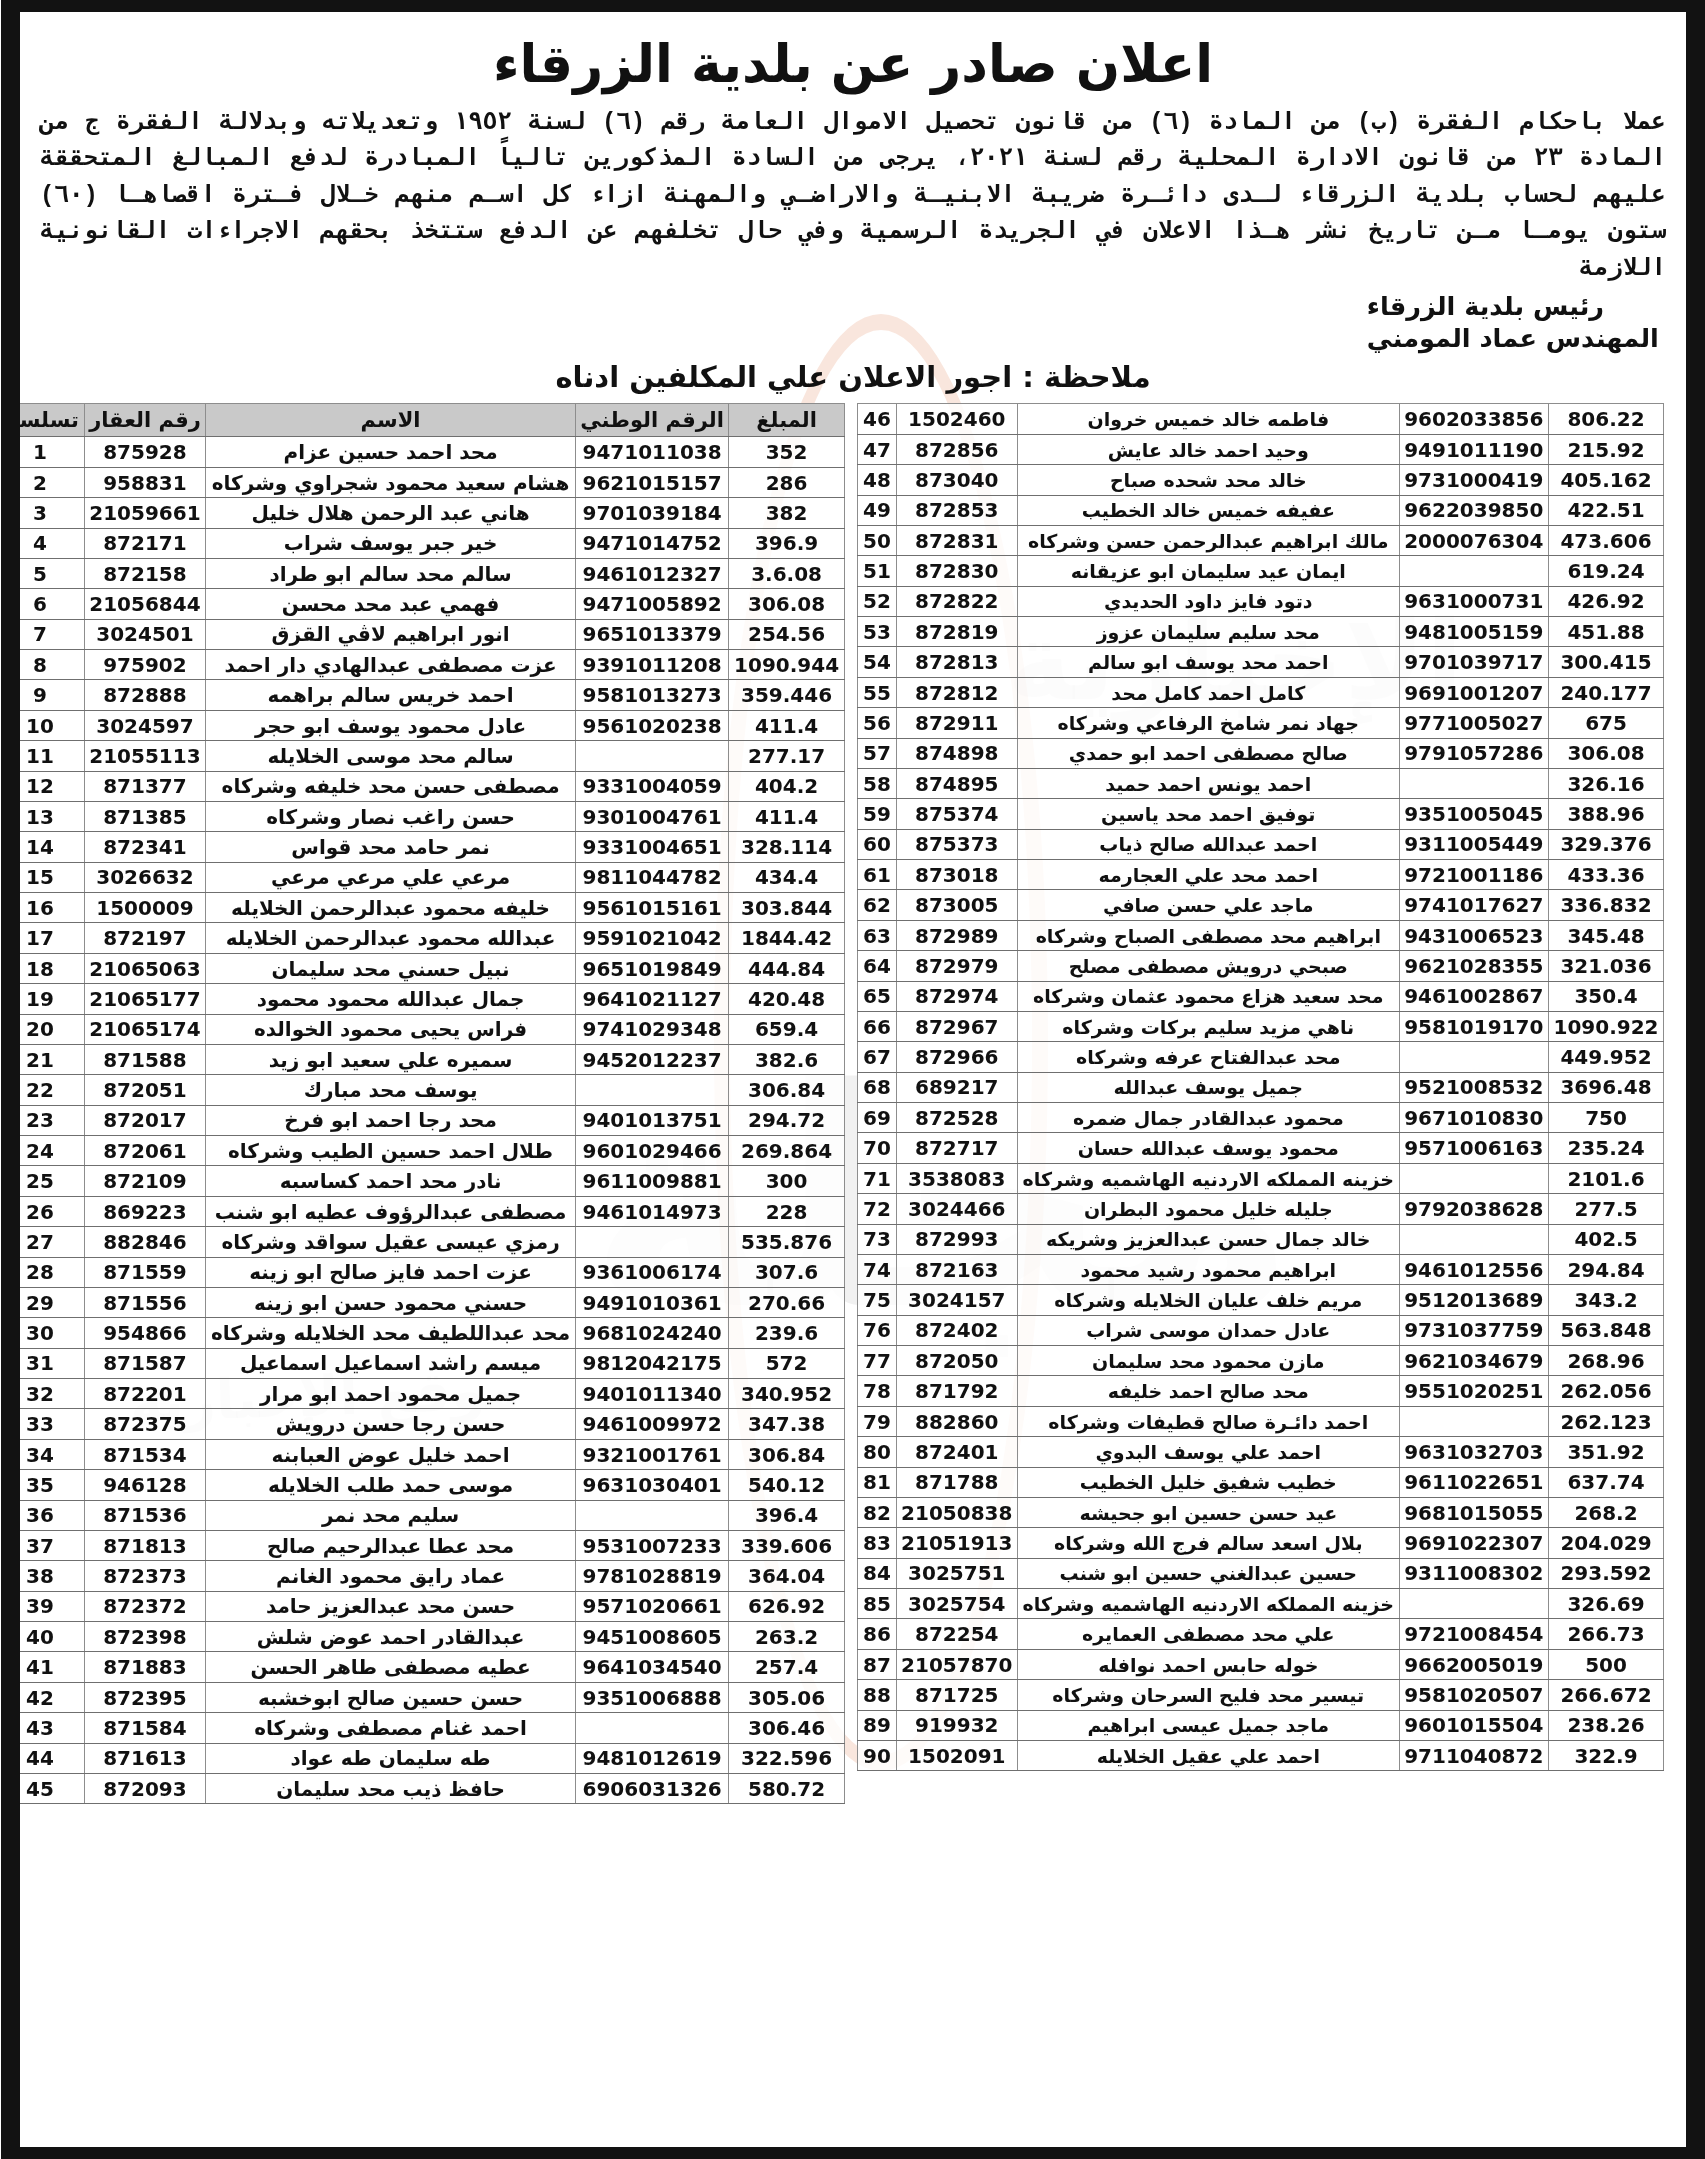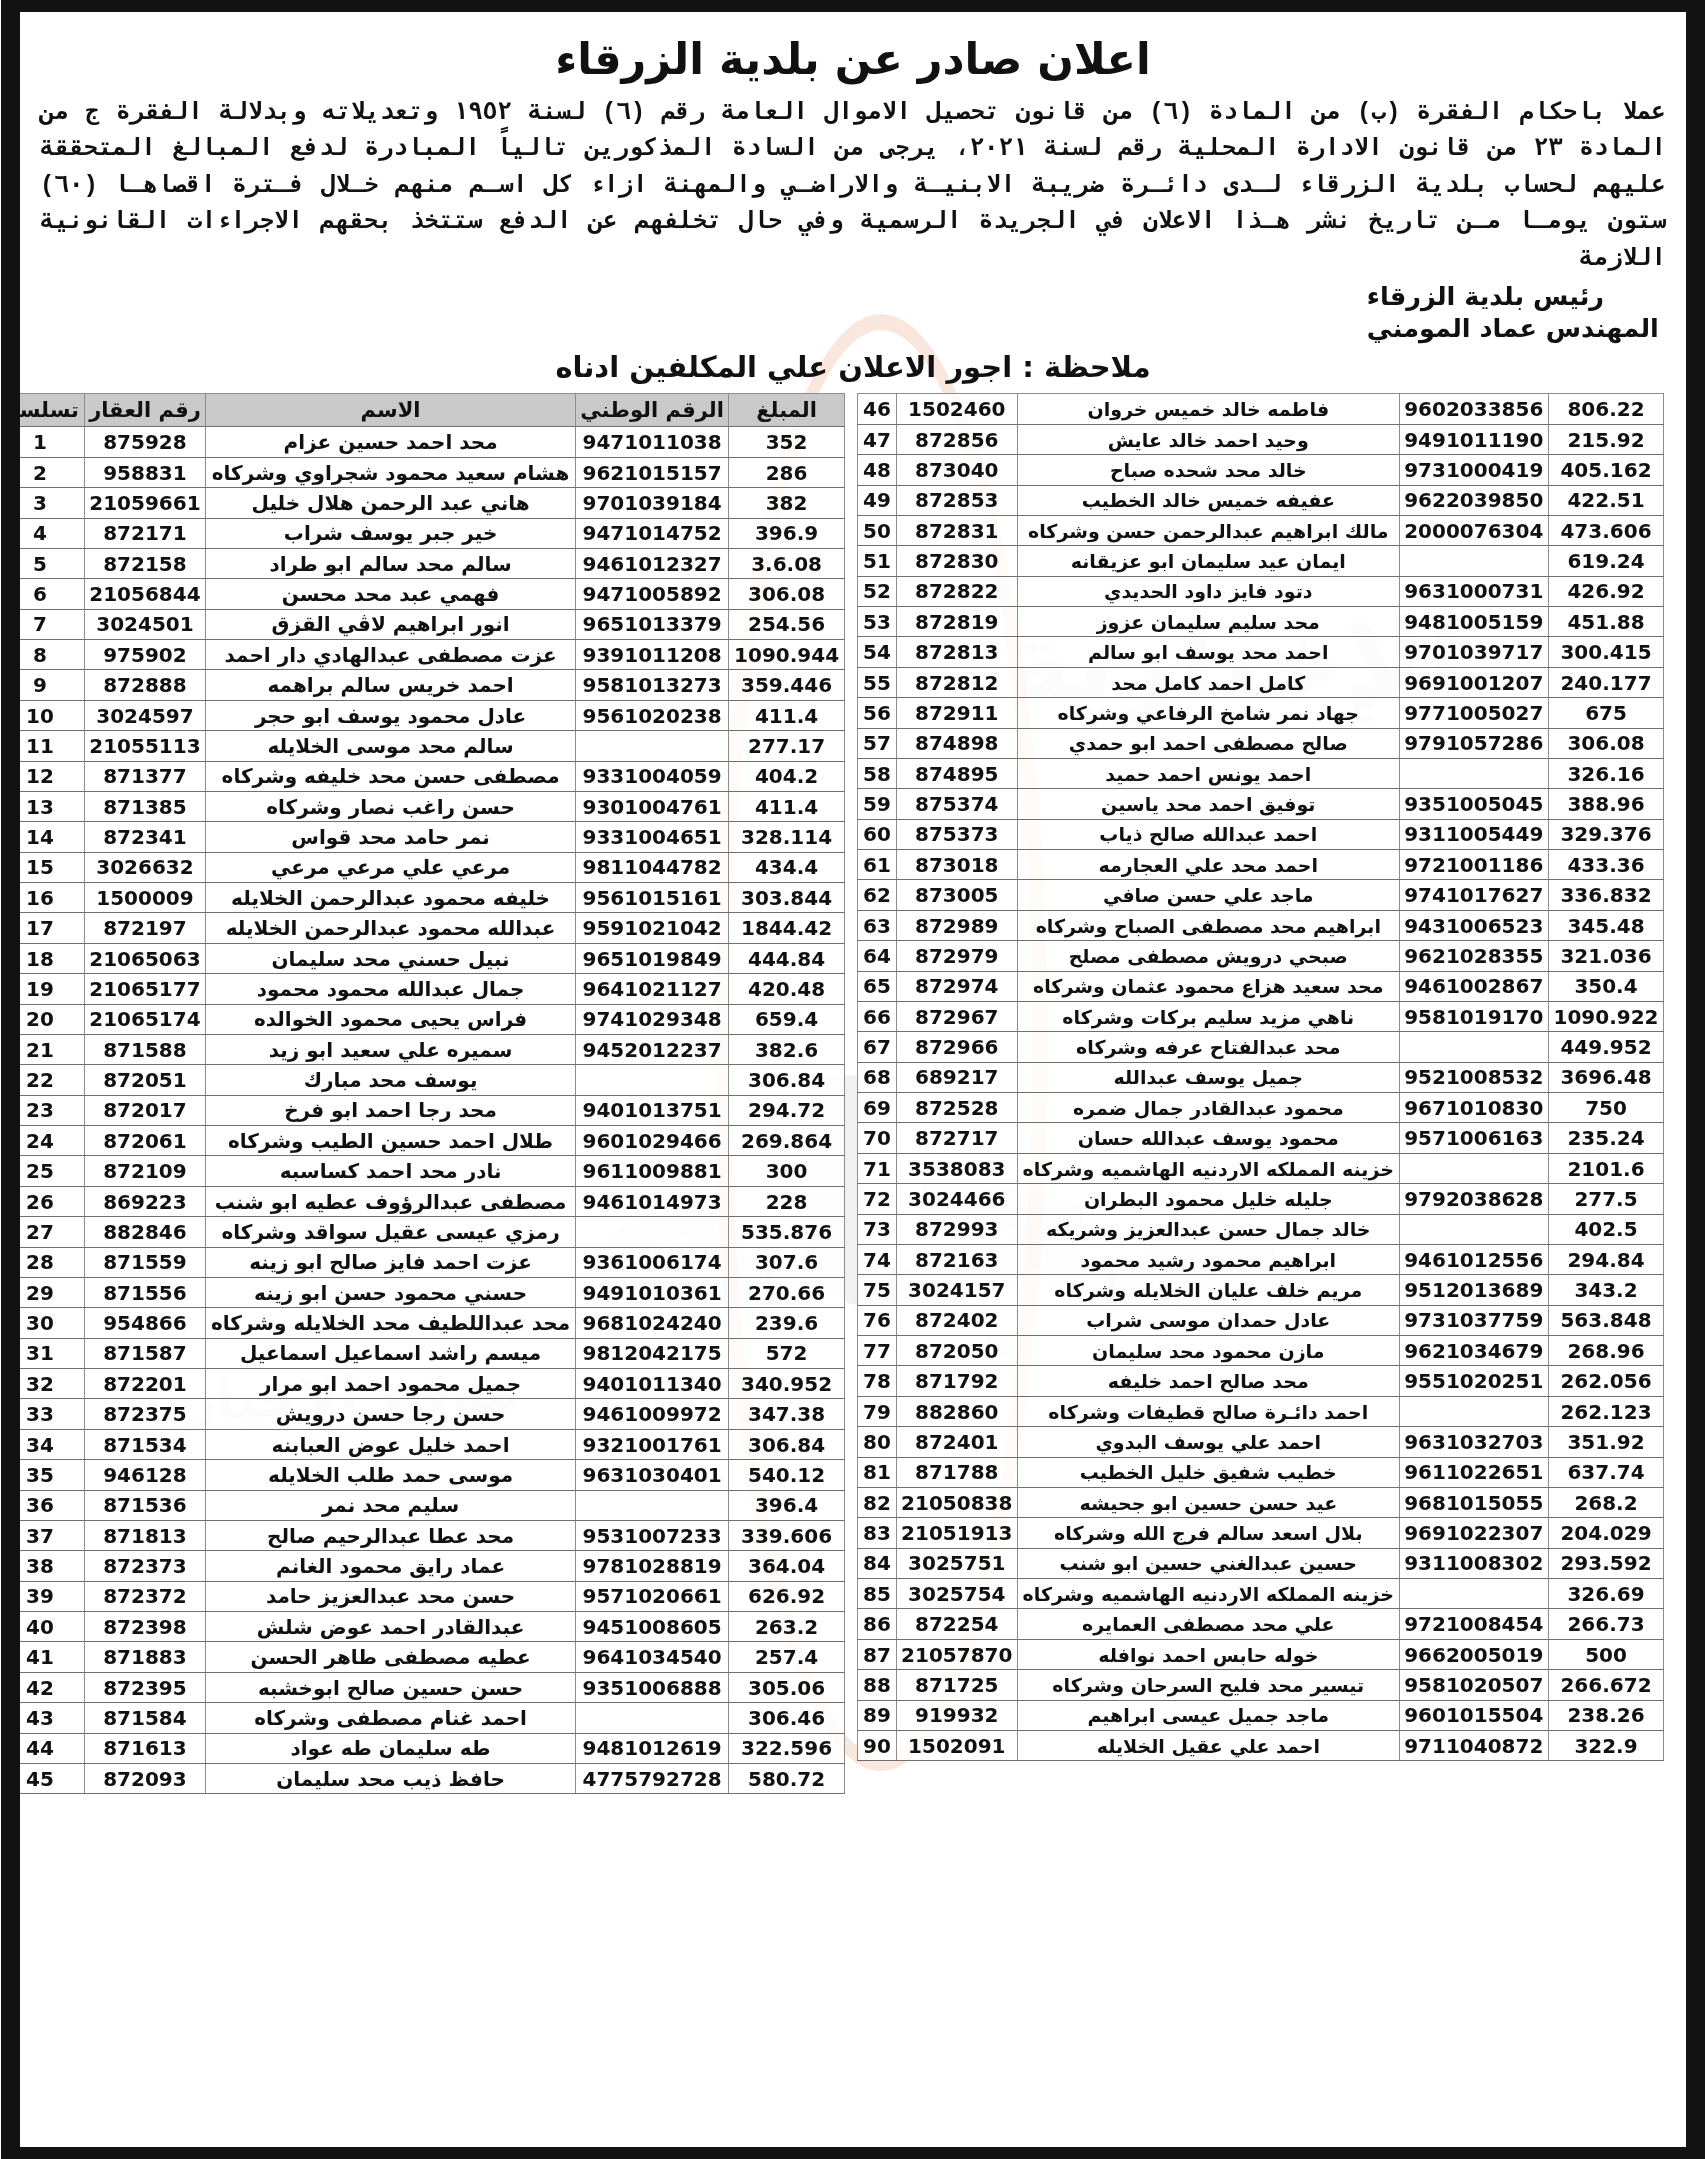--- a/index.html
+++ b/index.html
@@ -79,21 +79,21 @@
     color: rgba(120,120,120,0.13);
     font-weight: bold;
     transform: rotate(-2deg);
   }
 
   
   .content { position: relative; z-index: 2; }
 
   .title {
     text-align: center;
-    font-size: 43px;
+    font-size: 52px;
     font-weight: bold;
     letter-spacing: 0.9px;
     margin: 12.8px 0 11px 0;
     font-family: "DejaVu Sans", sans-serif;
   }
   .body-text {
     font-size: 24px;
     font-weight: bold;
     line-height: 1.52;
     text-align: justify;
@@ -841,21 +841,21 @@
               </tr>
               <tr>
                 <td class="c-amt">322.596</td>
                 <td class="c-nat">9481012619</td>
                 <td class="c-name">طه سليمان طه عواد</td>
                 <td class="c-prop">871613</td>
                 <td class="c-seq">44</td>
               </tr>
               <tr>
                 <td class="c-amt">580.72</td>
-                <td class="c-nat">4775792728</td>
+                <td class="c-nat">6906031326</td>
                 <td class="c-name">حافظ ذيب محد سليمان</td>
                 <td class="c-prop">872093</td>
                 <td class="c-seq">45</td>
               </tr>
             </tbody>
         </table>
 
       </div>
     </div>
   </div>

